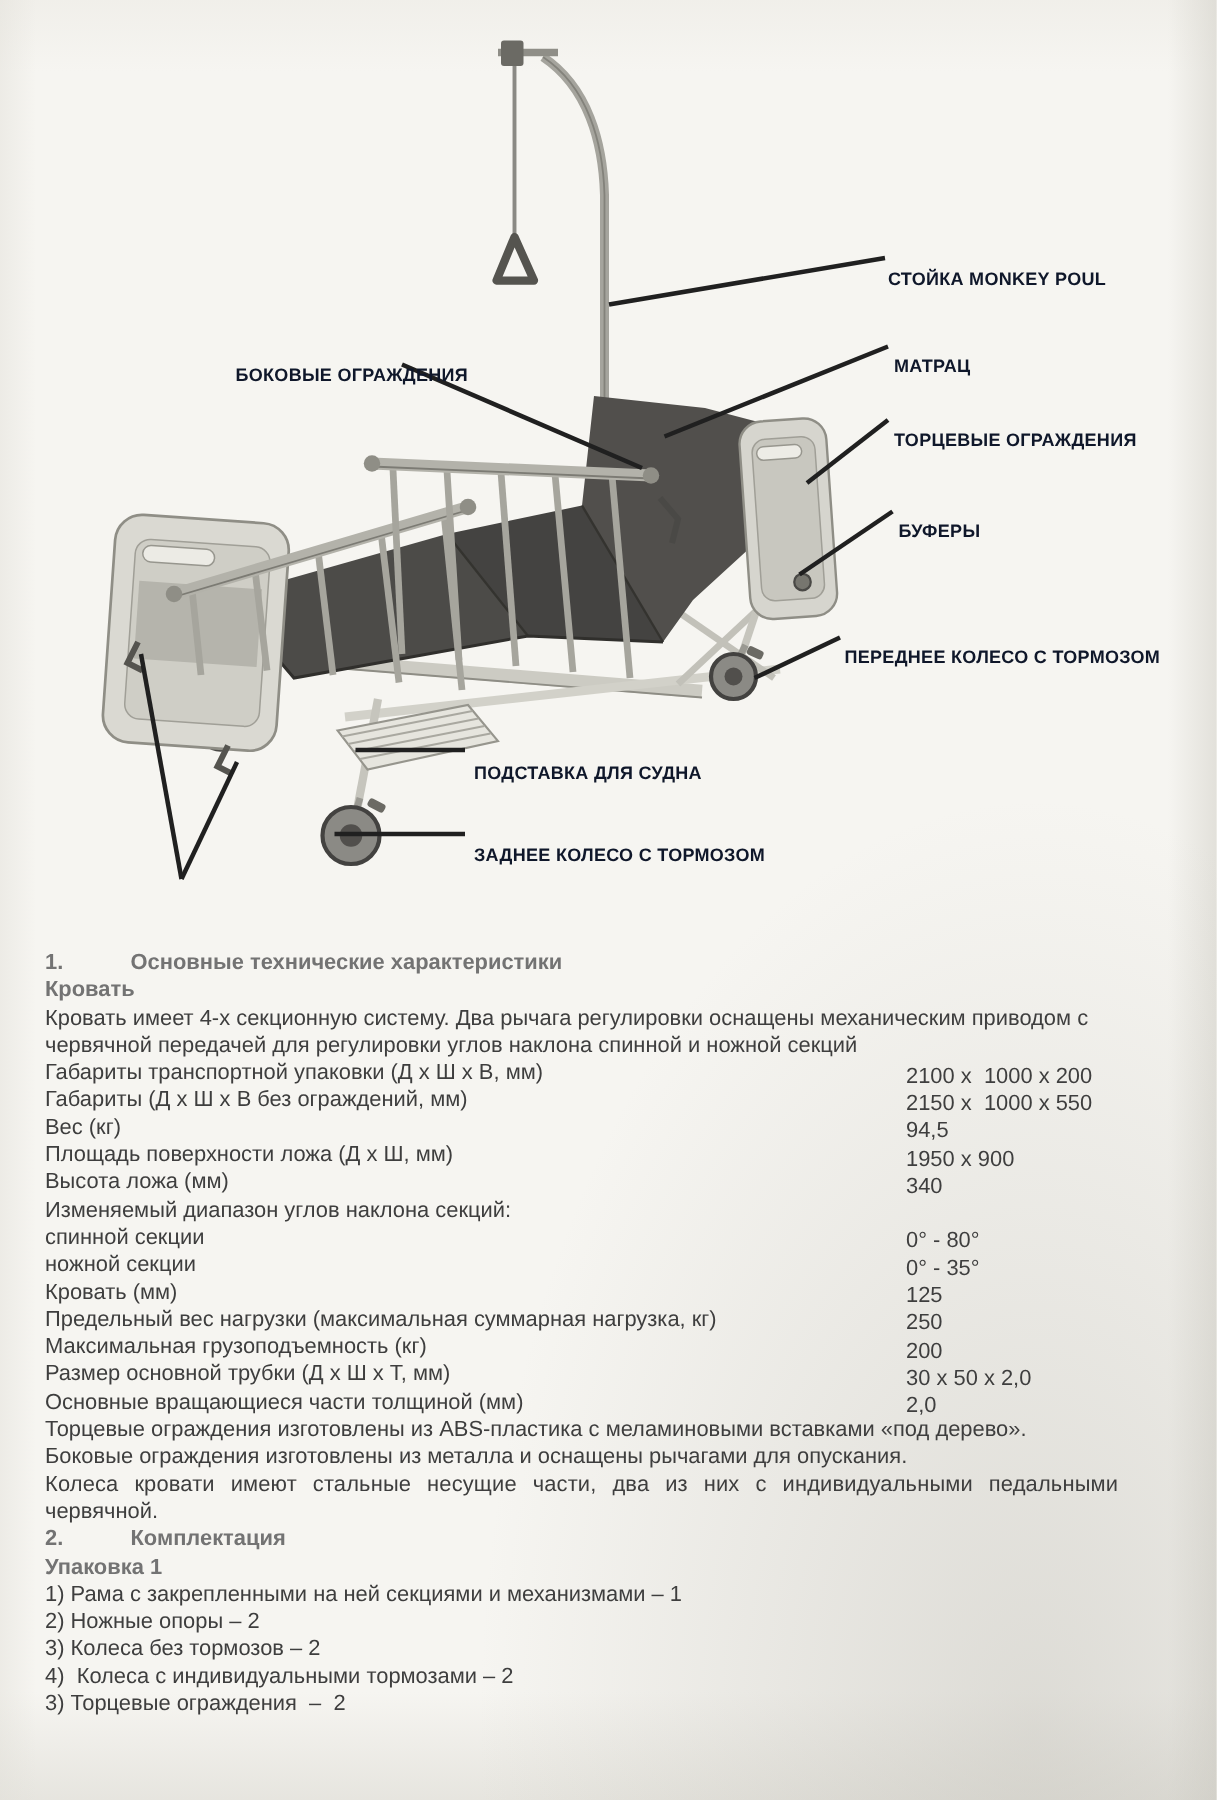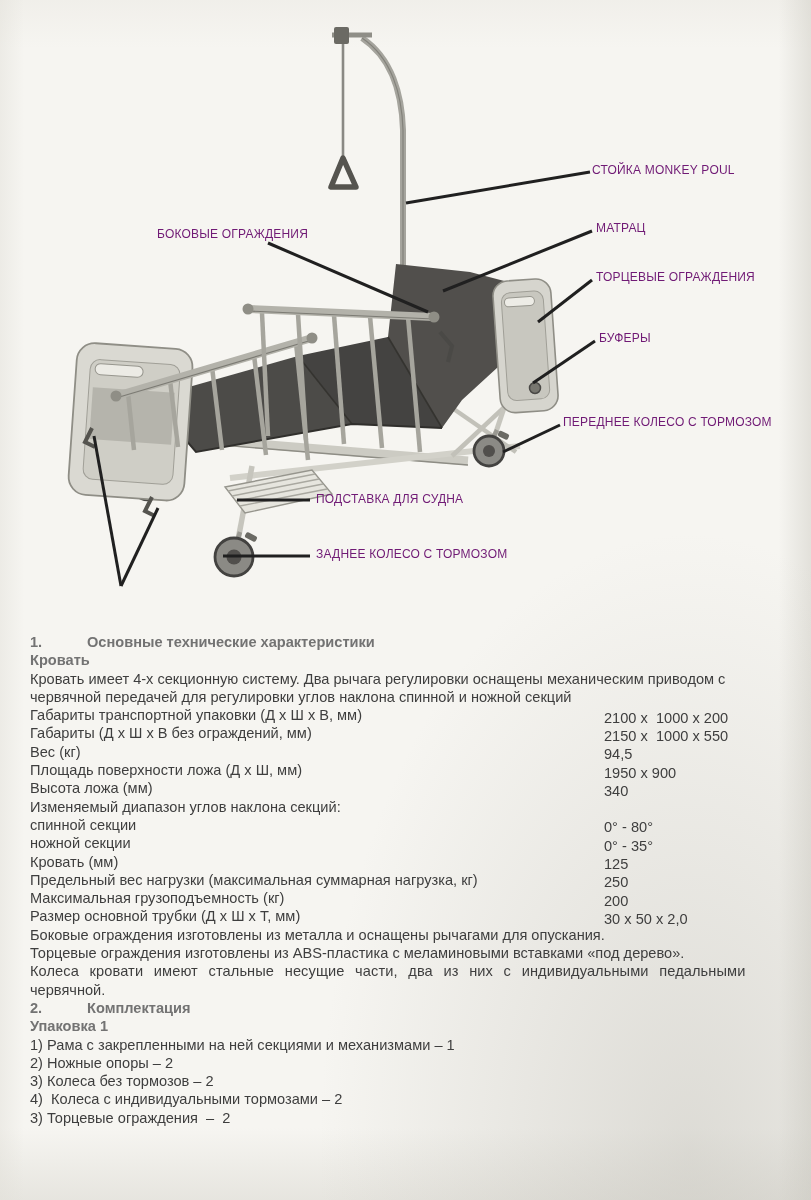--- a/index.html
+++ b/index.html
@@ -12,22 +12,22 @@
     position:absolute;inset:0;
     background:
       radial-gradient(ellipse at 85% 96%, rgba(190,188,180,.45) 0%, rgba(190,188,180,0) 38%),
       linear-gradient(to right, rgba(225,223,216,.45) 0%, rgba(225,223,216,0) 3%, rgba(225,223,216,0) 96%, rgba(210,208,200,.55) 100%),
       linear-gradient(to bottom, rgba(235,233,227,.5) 0%, rgba(235,233,227,0) 4%, rgba(235,233,227,0) 94%, rgba(215,213,205,.5) 100%),
       #f6f5f1;
   }
   
   #diagram{position:absolute;left:0;top:0;width:811px;height:632px;}
   .dlabel{
-    position:absolute;font-weight:normal;font-size:12px;line-height:14px;
-    color:#701a75;letter-spacing:.2px;white-space:pre;
+    position:absolute;font-weight:bold;font-size:12px;line-height:14px;
+    color:#0f172a;letter-spacing:.2px;white-space:pre;margin-top:16px;
   }
   .dlabel.small{font-size:11.5px;}
   
   #textblock{
     position:absolute;left:30px;top:633px;width:781px;
     font-size:14.6px;color:#3e3e3e;
   }
   .line{position:relative;height:18.3px;line-height:18.3px;white-space:pre;}
   .line .spec-value{position:absolute;left:574px;top:2.5px;white-space:pre;}
   .bold{font-weight:bold;color:#737373;}
@@ -175,25 +175,26 @@
     <div class="line"><span>Вес (кг)</span><span class="spec-value">94,5</span></div>
     <div class="line"><span>Площадь поверхности ложа (Д х Ш, мм)</span><span class="spec-value">1950 x 900</span></div>
     <div class="line"><span>Высота ложа (мм)</span><span class="spec-value">340</span></div>
     <div class="line"><span>Изменяемый диапазон углов наклона секций:</span><span class="spec-value"></span></div>
     <div class="line"><span>спинной секции</span><span class="spec-value">0° - 80°</span></div>
     <div class="line"><span>ножной секции</span><span class="spec-value">0° - 35°</span></div>
     <div class="line"><span>Кровать (мм)</span><span class="spec-value">125</span></div>
     <div class="line"><span>Предельный вес нагрузки (максимальная суммарная нагрузка, кг)</span><span class="spec-value">250</span></div>
     <div class="line"><span>Максимальная грузоподъемность (кг)</span><span class="spec-value">200</span></div>
     <div class="line"><span>Размер основной трубки (Д х Ш х Т, мм)</span><span class="spec-value">30 x 50 x 2,0</span></div>
+    <div class="line"><span>Основные вращающиеся части толщиной (мм)</span><span class="spec-value">2,0</span></div>
   </div>
 
   <div>
+    <div class="line">Торцевые ограждения изготовлены из ABS-пластика с меламиновыми вставками «под дерево».</div>
     <div class="line">Боковые ограждения изготовлены из металла и оснащены рычагами для опускания.</div>
-    <div class="line">Торцевые ограждения изготовлены из ABS-пластика с меламиновыми вставками «под дерево».</div>
     <div class="line spread">Колеса кровати имеют стальные несущие части, два из них с индивидуальными педальными</div>
     <div class="line">червячной.</div>
   </div>
 
   <div class="line bold"><span class="secnum">2.</span><span>Комплектация</span></div>
   <div class="line bold">Упаковка 1</div>
 
   <div>
     <div class="line">1) Рама с закрепленными на ней секциями и механизмами – 1</div>
     <div class="line">2) Ножные опоры – 2</div>

